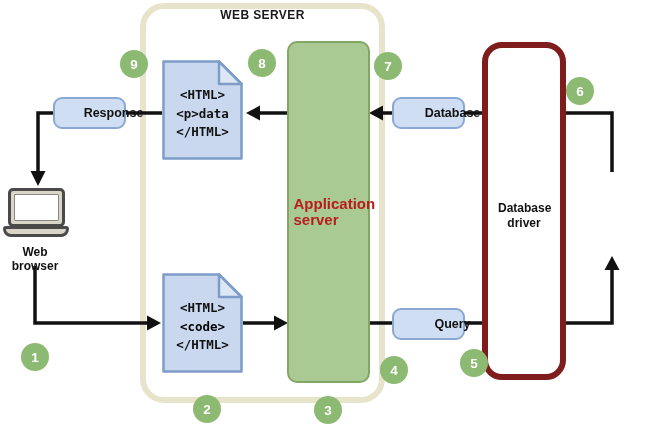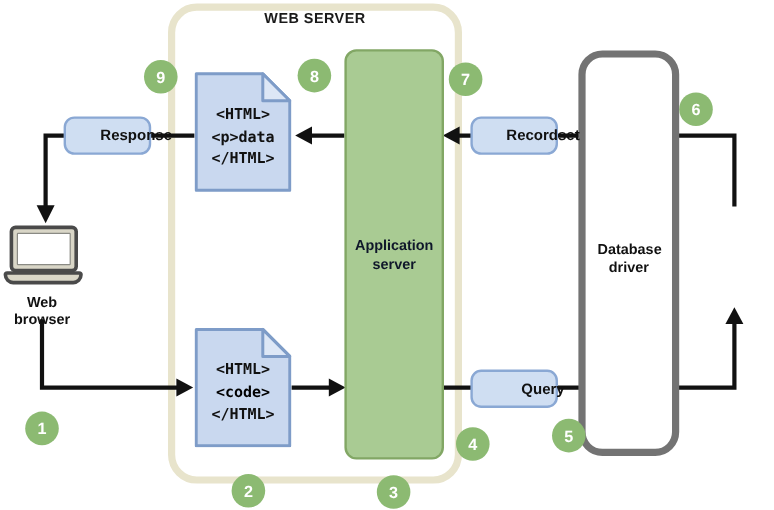--- a/index.html
+++ b/index.html
@@ -15,42 +15,42 @@
     position:absolute; left:140px; top:3px; width:245px; height:400px;
     border:6px solid #e8e4cc; border-radius:24px; z-index:1;
   }
   .webserver-title {
     position:absolute; left:140px; top:8px; width:245px; text-align:center;
     font-size:12px; font-weight:bold; color:#1a1a1a; letter-spacing:0.4px;
     z-index:4;
   }
   .driver-frame {
     position:absolute; left:482px; top:42px; width:84px; height:338px;
-    border:6px solid #737373; border-radius:20px; background:#ffffff; z-index:3;
+    border:6px solid #7f1d1d; border-radius:20px; background:#ffffff; z-index:3;
   }
   .driver-label {
     position:absolute; left:10px; top:153px; width:52px; margin:0 auto;
     text-align:center; font-size:12px; font-weight:bold; color:#111;
     line-height:15px;
   }
 
   
   svg.wires { position:absolute; left:0; top:0; z-index:2; }
   svg.wires path { stroke:#111111; stroke-width:3.5; fill:none; }
   svg.wires polygon { fill:#111111; stroke:none; }
 
   
   .app-server {
     position:absolute; left:287px; top:41px; width:83px; height:342px;
     background:#a9cb93; border:2.5px solid #82a765; border-radius:10px;
     display:flex; align-items:center; justify-content:center; z-index:4;
   }
   .app-server .lbl {
-    width:70px; text-align:center; font-size:12px; font-weight:bold;
-    color:#0f172a; line-height:16px;
+    width:70px; text-align:left; font-size:15px; font-weight:bold;
+    color:#b91c1c; line-height:16px;
   }
 
   
   .pill {
     position:absolute; width:73px; height:32px; background:#cfdef2;
     border:2.5px solid #8aa8d4; border-radius:9px; z-index:4;
     display:flex; align-items:center; justify-content:center;
     font-size:12.5px; font-weight:bold; color:#111;padding-left:48px;
   }
 
@@ -127,21 +127,21 @@
 
   <div class="driver-frame">
     <div class="driver-label">Database driver</div>
   </div>
 
   <div class="app-server">
     <div class="lbl">Application server</div>
   </div>
 
   <div class="pill" style="left:53px; top:97px;">Response</div>
-  <div class="pill" style="left:392px; top:97px;">Recordset</div>
+  <div class="pill" style="left:392px; top:97px;">Database</div>
   <div class="pill" style="left:392px; top:308px;text-align:center;">Query</div>
 
   <div class="doc" style="left:162px; top:60px;">
     <svg width="81" height="100" viewBox="0 0 81 100">
       <path d="M1.5,1.5 H57 L79.5,24 V98.5 H1.5 Z" fill="#c9d8ef" stroke="#7e9cc8" stroke-width="2.5" stroke-linejoin="round"></path>
       <path d="M57,1.5 V24 H79.5 Z" fill="#dde7f6" stroke="#7e9cc8" stroke-width="2.5" stroke-linejoin="round"></path>
     </svg>
     <div class="doc-text">
       <div>&lt;HTML&gt;</div>
       <div>&lt;p&gt;data</div>

